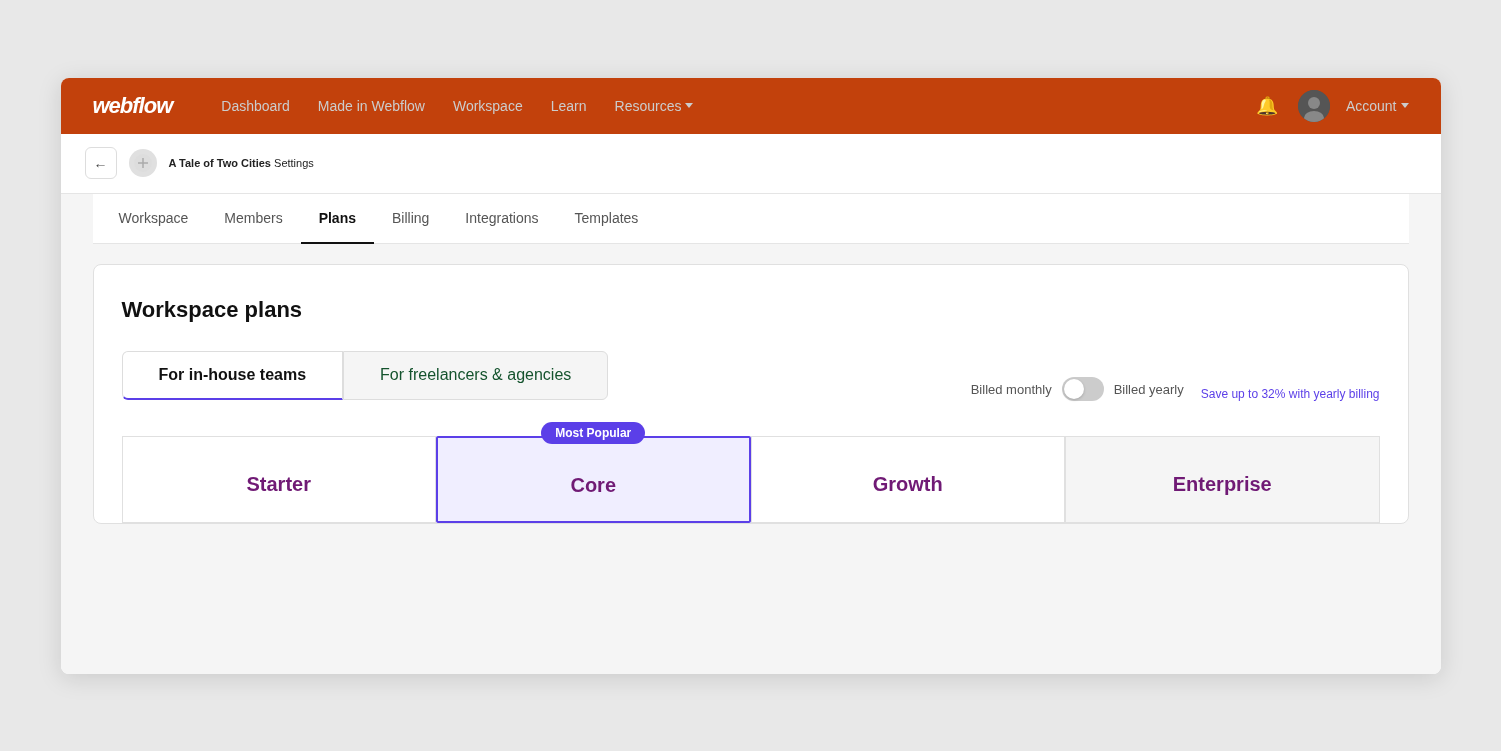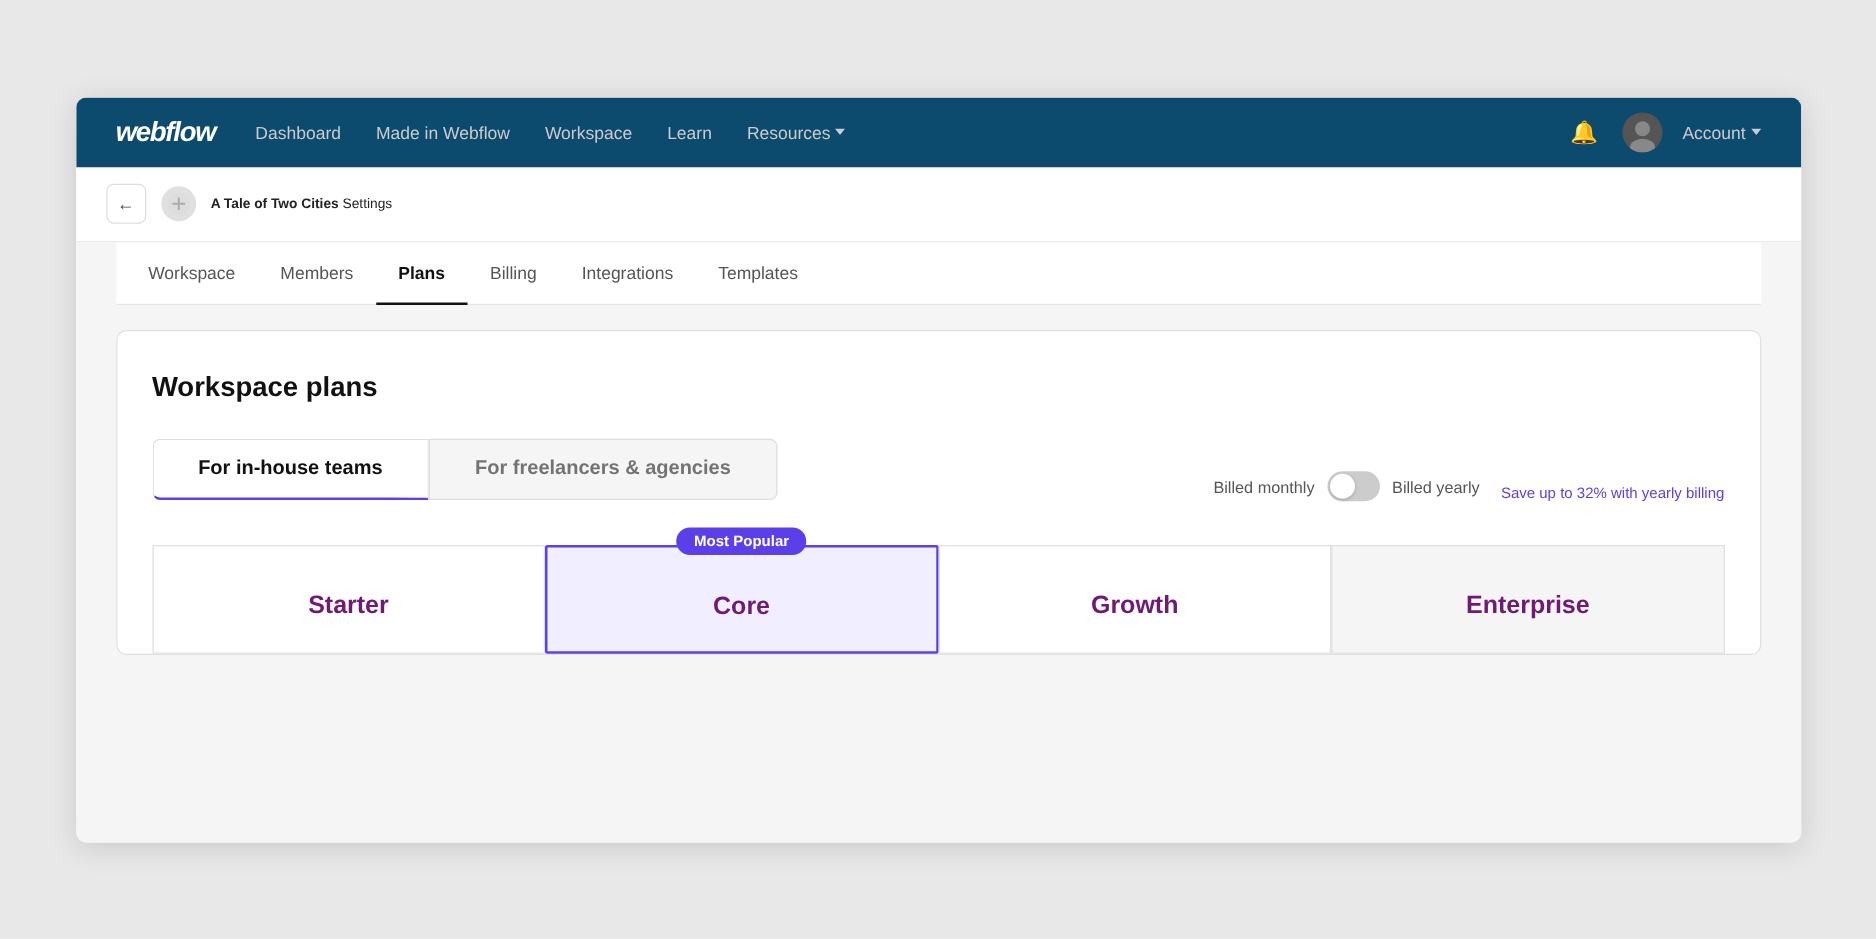--- a/index.html
+++ b/index.html
@@ -13,26 +13,26 @@
     }
     .browser-window {
       width: 1380px;
       background: #fff;
       border-radius: 8px;
       overflow: hidden;
       box-shadow: 0 4px 24px rgba(0,0,0,0.13);
     }
     
     .top-nav {
-      background: #0c4a6e;
+      background: #c2410c;
       height: 56px;
       display: flex;
       align-items: center;
       padding: 0 32px;
-      gap: 0;
+      gap: 17px;
       justify-content: flex-end;
     }
     .nav-logo {
       color: #fff;
       font-size: 22px;
       font-style: italic;
       font-weight: 700;
       margin-right: 32px;
       letter-spacing: -1px;
     }
@@ -167,25 +167,25 @@
     }
     
     .plan-type-tabs {
       display: flex;
       gap: 0;
       margin-bottom: 28px;
     }
     .plan-type-tab {
       padding: 14px 36px;
       font-size: 16px;
-      font-weight: 700;
+      font-weight: 400;
       cursor: pointer;
       border: 1px solid #ddd;
       background: #f5f5f5;
-      color: #737373;
+      color: #14532d;
     }
     .plan-type-tab.active {
       background: #fff;
       color: #111;
       font-weight: 600;
       border-bottom: 2px solid #5b3fe8;
       border-top: 1px solid #ddd;
       border-left: 1px solid #ddd;
       border-right: 1px solid #ddd;
     }

